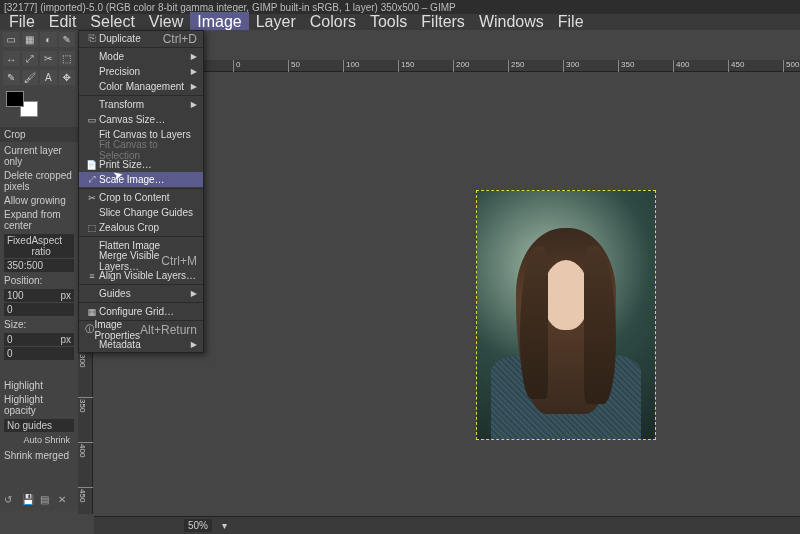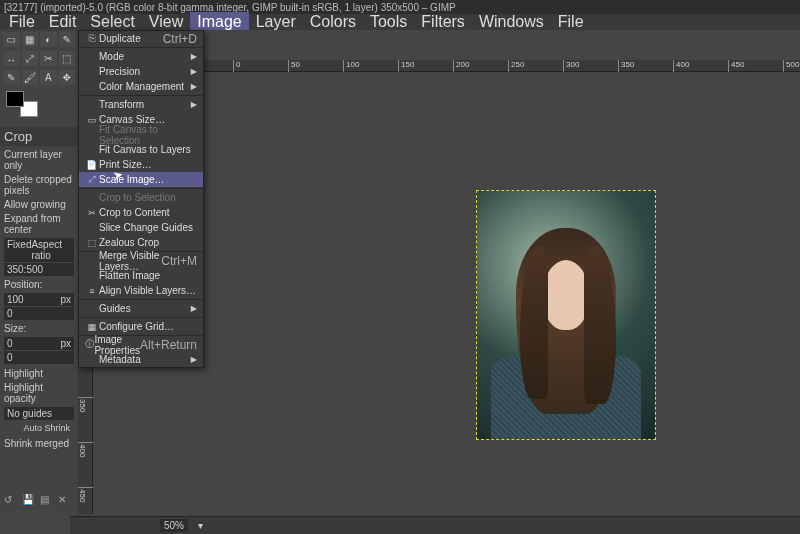--- a/index.html
+++ b/index.html
@@ -15,21 +15,21 @@
 
 
 .toolbox { position: absolute; left: 0; top: 30px; width: 78px; height: 480px; background: #434343; }
 .toolbox .trow { display: flex; gap: 2px; padding: 2px 3px; }
 .toolbox .tbtn { width: 17px; height: 15px; background: #4a4a4a; display:flex; align-items:center; justify-content:center; color:#ccc; font-size:10px; }
 .toolbox .swatches { position: relative; width: 32px; height: 26px; margin: 4px 6px; }
 .toolbox .sw-fg { position:absolute; top:0; left:0; width:18px; height:16px; background:#000; border:1px solid #888; }
 .toolbox .sw-bg { position:absolute; bottom:0; right:0; width:18px; height:16px; background:#fff; border:1px solid #888; }
 .tool-options { font-size:9px; color:#ccc; padding: 4px 4px; }
 .tool-options .lbl { margin:3px 0; color:#ccc; }
-.tool-options .hdr { background:#3a3a3a; padding:2px 4px; margin:2px -4px; font-size:13px; }
+.tool-options .hdr { background:#3a3a3a; padding:2px 4px; margin:2px -4px; font-size:10px; }
 .tool-options .field { background:#2d2d2d; padding:1px 3px; margin:1px 0; display:flex; justify-content:space-between; }
 .autoshr { text-align:right; padding:2px 4px; font-size:9px; color:#ccc; }
 .btmicons { position:absolute; bottom:4px; left:4px; display:flex; gap:6px; }
 .btmicons span { width:12px; height:12px; color:#aaa; font-size:10px; }
 
 
 .dropdown { position:absolute; left:78px; top:30px; width:126px; background:#3c3c3c; border:1px solid #222; box-shadow:2px 2px 6px rgba(0,0,0,.5); z-index:50; }
 .dropdown .ditem { display:flex; align-items:center; padding:2px 6px 2px 6px; font-size:10px; color:#ddd; height:15px; }
 .dropdown .ditem.hover { background:#5a5a8c; color:#fff; }
 .dropdown .ditem.disabled { color:#777; }
@@ -51,21 +51,21 @@
 .imgframe { position:absolute; left:398px; top:160px; width:180px; height:250px; border:1px dashed #e6d23a; background:#2a3f38; overflow:hidden; }
 .photo { width:100%; height:100%; position:relative; background: radial-gradient(circle at 40% 30%, #9fb9a6 0%, #2e4a44 50%, #1a2a28 100%); }
 .hair { position:absolute; top:15%; left:22%; width:56%; height:75%; background: linear-gradient(180deg,#3a2a1e 0%, #5a3e2a 40%, #3a2a1e 100%); border-radius: 48% 48% 30% 30% / 35% 35% 60% 60%; }
 .face { position:absolute; top:28%; left:37%; width:26%; height:28%; background:#e8c9b0; border-radius:50% 50% 45% 45%; }
 .neck { position:absolute; top:52%; left:42%; width:16%; height:10%; background:#dcb99f; }
 .sweater { position:absolute; bottom:0; left:8%; width:84%; height:34%; background: repeating-linear-gradient(45deg,#3a5560,#3a5560 2px,#2f4750 2px,#2f4750 4px); border-radius: 20% 20% 0 0; }
 .hair-front-l { position:absolute; top:22%; left:24%; width:16%; height:62%; background:linear-gradient(180deg,#4a3424,#2e2116); border-radius: 60% 20% 10% 40%; }
 .hair-front-r { position:absolute; top:22%; right:22%; width:18%; height:64%; background:linear-gradient(180deg,#4a3424,#2e2116); border-radius: 20% 60% 40% 10%; }
 
 
-.status { position:absolute; left:70px; right:0; bottom:0; height:18px; background:#3a3a3a; display:flex; align-items:center; padding-left:90px; font-size:9px; color:#ccc; border-top:1px solid #222; }
+.status { position:absolute; left:94px; right:0; bottom:0; height:18px; background:#3a3a3a; display:flex; align-items:center; padding-left:90px; font-size:9px; color:#ccc; border-top:1px solid #222; }
 .status .seg { margin-right:10px; }
 .zoom { padding:1px 4px; background:#2d2d2d; }
 </style>
 </head>
 <body>
 
 <div class="titlebar">
   <span>[32177] (imported)-5.0 (RGB color 8-bit gamma integer, GIMP built-in sRGB, 1 layer) 350x500 – GIMP</span>
 </div>
 
@@ -132,21 +132,21 @@
         <span>0</span>
       </div>
     <div class="lbl">Size:</div>
     <div class="field">
         <span>0</span>
         <span>px</span>
       </div>
     <div class="field">
         <span>0</span>
       </div>
-    <div class="lbl" style="margin-top:4px">Highlight</div>
+    <div class="lbl" style="margin-top:20px">Highlight</div>
     <div class="lbl">Highlight opacity</div>
     <div class="field">
         <span>No guides</span>
       </div>
     <div class="autoshr">Auto Shrink</div>
     <div class="lbl">Shrink merged</div>
   </div>
   <div class="btmicons">
     <span>↺</span>
     <span>💾</span>
@@ -218,62 +218,58 @@
     <div class="dsep"></div>
     <div class="ditem">
       <span class="dicon"></span>
       <span class="dlabel">Transform</span>
       <span class="darrow">▶</span>
     </div>
     <div class="ditem">
       <span class="dicon">▭</span>
       <span class="dlabel">Canvas Size…</span>
     </div>
+    <div class="ditem">
+      <span class="dicon"></span>
+      <span class="dlabel">Fit Canvas to Layers</span>
+    </div>
     <div class="ditem disabled">
       <span class="dicon"></span>
       <span class="dlabel">Fit Canvas to Selection</span>
-    </div>
-    <div class="ditem">
-      <span class="dicon"></span>
-      <span class="dlabel">Fit Canvas to Layers</span>
     </div>
     <div class="ditem">
       <span class="dicon">📄</span>
       <span class="dlabel">Print Size…</span>
     </div>
     <div class="ditem hover">
       <span class="dicon">⤢</span>
       <span class="dlabel">Scale Image…</span>
     </div>
     <div class="dsep"></div>
-    <div class="ditem disabled">
-      <span class="dicon"></span>
-      <span class="dlabel">Crop to Selection</span>
-    </div>
     <div class="ditem">
       <span class="dicon">✂</span>
       <span class="dlabel">Crop to Content</span>
     </div>
     <div class="ditem">
       <span class="dicon"></span>
       <span class="dlabel">Slice Change Guides</span>
     </div>
     <div class="ditem">
       <span class="dicon">⬚</span>
       <span class="dlabel">Zealous Crop</span>
     </div>
     <div class="dsep"></div>
     <div class="ditem">
       <span class="dicon"></span>
+      <span class="dlabel">Flatten Image</span>
+    </div>
+    <div class="ditem">
+      <span class="dicon"></span>
       <span class="dlabel">Merge Visible Layers…</span>
       <span class="dshort">Ctrl+M</span>
-    </div>
-    <div class="ditem">
-      <span class="dicon"></span>
-      <span class="dlabel">Flatten Image</span>
     </div>
     <div class="ditem">
       <span class="dicon">≡</span>
       <span class="dlabel">Align Visible Layers…</span>
     </div>
     <div class="dsep"></div>
     <div class="ditem">
       <span class="dicon"></span>
       <span class="dlabel">Guides</span>
       <span class="darrow">▶</span>

